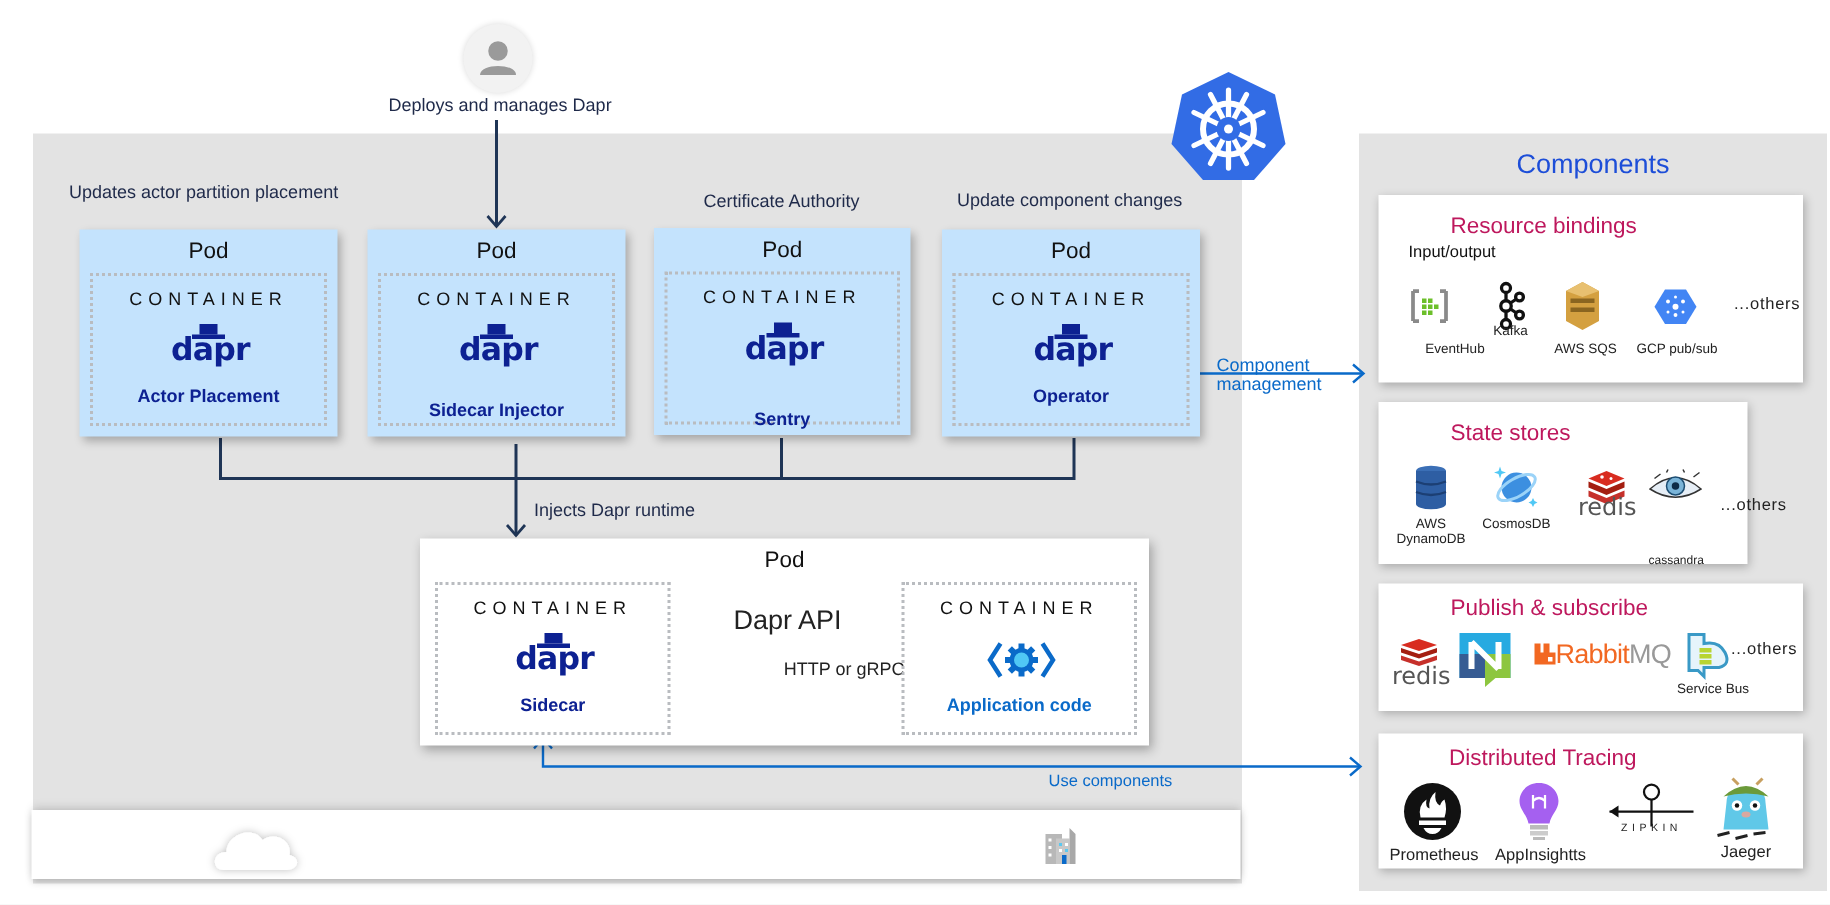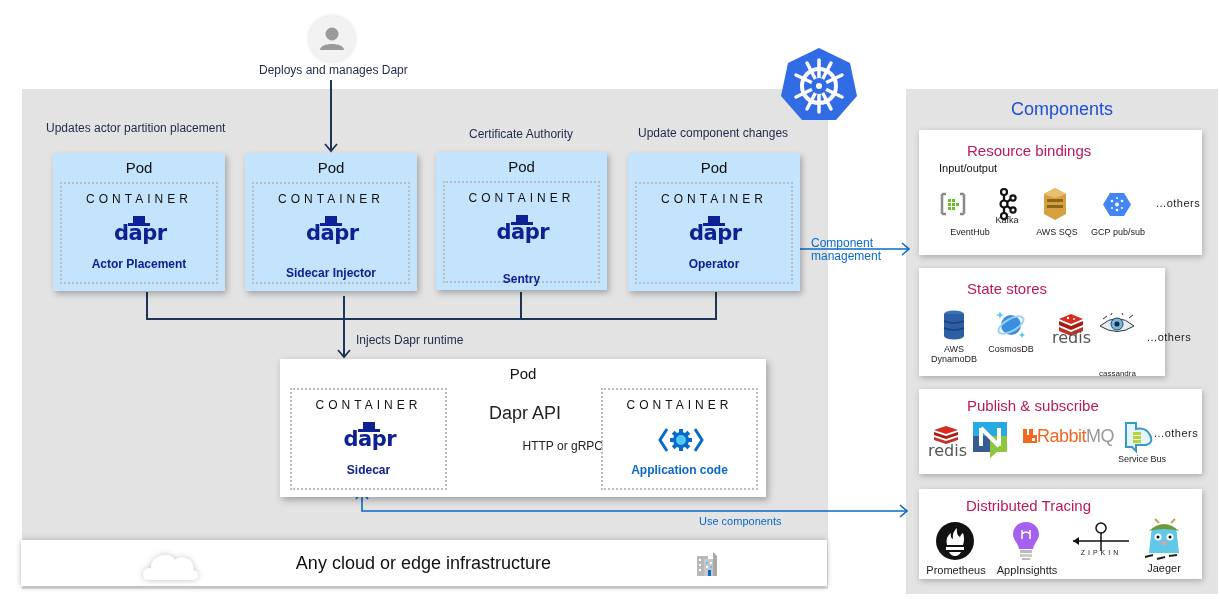--- a/index.html
+++ b/index.html
@@ -199,21 +199,20 @@
   <div class="abs" style="left:118px;top:4px;width:64px;height:40px;">
     <svg width="64" height="40" viewBox="0 0 64 40">
       <defs>
           <filter id="cs" x="-30%" y="-30%" width="160%" height="160%">
             <feDropShadow dx="0" dy="0" stdDeviation="3" flood-color="#000" flood-opacity="0.25"></feDropShadow>
           </filter>
         </defs>
       <path d="M10,36 C2,36 2,24 12,24 C12,12 30,6 36,16 C44,10 56,16 54,26 C62,28 60,36 52,36 Z" fill="#ffffff" filter="url(#cs)"></path>
     </svg>
   </div>
-  <div class="infra-text">Any cloud or edge infrastructure</div>
   <div class="abs" style="left:675px;top:10px;width:22px;height:26px;">
     <svg width="22" height="26" viewBox="0 0 22 26">
       <rect x="1" y="6" width="11" height="20" fill="#b8b8b8"></rect>
       <rect x="8" y="9" width="9" height="17" fill="#c8c8c8"></rect>
       <polygon points="17,2 21,6 21,26 17,26" fill="#a8a8a8"></polygon>
       <rect x="3" y="9" width="2" height="2" fill="#fff"></rect>
         <rect x="3" y="14" width="2" height="2" fill="#fff"></rect>
         <rect x="3" y="19" width="2" height="2" fill="#fff"></rect>
       <rect x="10" y="12" width="2" height="2" fill="#5bc8f0"></rect>
         <rect x="14" y="12" width="2" height="2" fill="#fff"></rect>

